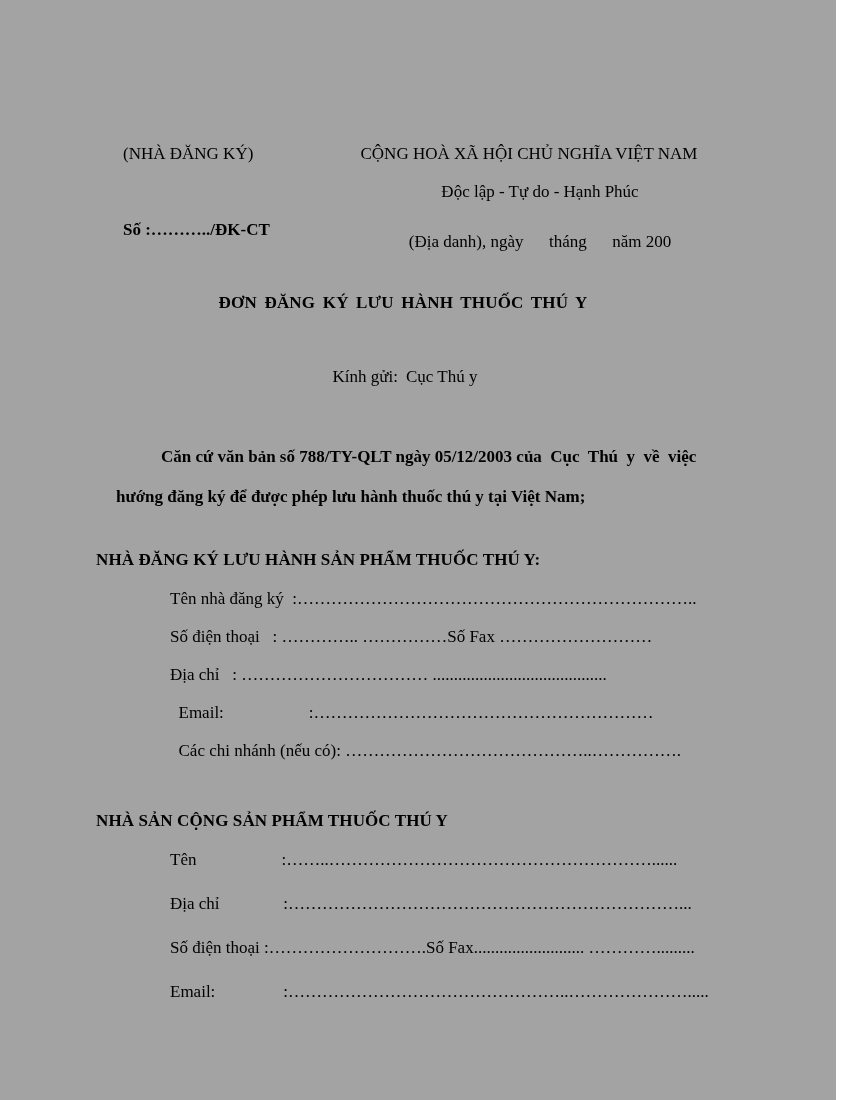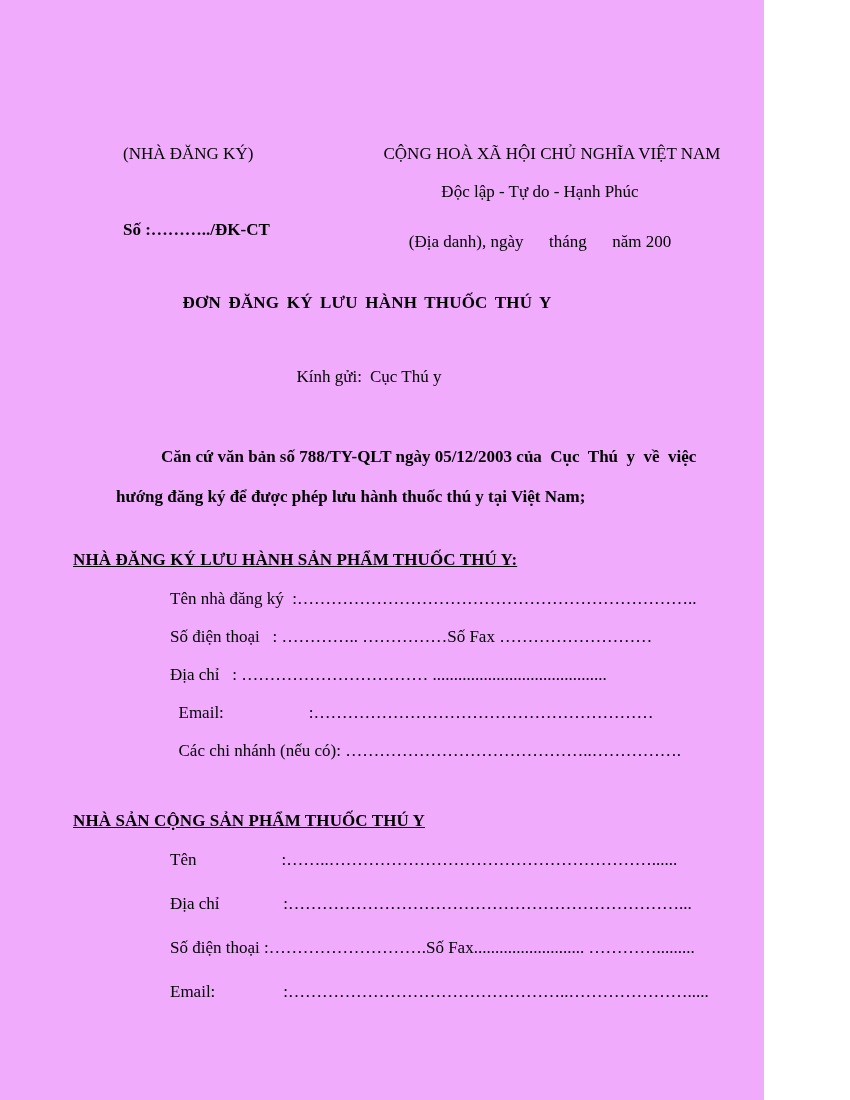--- a/index.html
+++ b/index.html
@@ -3,43 +3,43 @@
 <meta charset="utf-8">
 <style>
   html, body { margin: 0; padding: 0; }
   body {
     width: 850px; height: 1100px;
     background: #ffffff;
     font-family: "Liberation Serif", "DejaVu Serif", serif;
     font-size: 17px; line-height: 22px;
     color: #000000;
   }
-  .page { position: relative; width: 764px; height: 1100px; background: #f0abfc; overflow: hidden; }
+  .page { position: relative; width: 836px; height: 1100px; background: #a3a3a3; overflow: hidden; }
 
   
   .hdr { position: relative; height: 260px; }
   .hdr > div { position: absolute; white-space: pre; }
   .h-registrant { left: 123px; top: 143px; }
-  .h-national   { left: 347px; top: 143px; width: 410px; text-align: center; }
+  .h-national   { left: 324px; top: 143px; width: 410px; text-align: center; }
   .h-motto      { left: 335px; top: 181px; width: 410px; text-align: center; }
   .h-number     { left: 123px; top: 219px; font-weight: bold; }
   .h-date       { left: 335px; top: 219px; width: 410px; text-align: center; margin-top: 12px; }
 
   .doc-title {
     margin: 32px 30px 0 0; text-align: center;
     font-weight: bold; word-spacing: 3px; letter-spacing: 0.2px;
   }
   .salutation { margin: 52px 26px 0 0; text-align: center; }
   .salutation .recipient { margin-left: 8px; }
 
   .preamble { margin: 49px 140px 0 116px; line-height: 40px; font-weight: bold; }
   .preamble .l1 { padding-left: 45px; white-space: pre; }
   .preamble .l2 { white-space: pre; }
 
-  .sec { margin: 32px 0 0 73px; font-weight: bold; letter-spacing: 0.1px; white-space: pre; text-decoration: underline; }
+  .sec { margin: 32px 0 0 96px; font-weight: bold; letter-spacing: 0.1px; white-space: pre; }
   .sec2 { margin-top: 48px; }
 
   .fields { margin-left: 170px; font-family: Liberation Serif, serif; }
   .field { white-space: pre; margin-top: 16px; }
   .fields-1 .field:first-child { margin-top: 17px; }
   .fields-2 .field { margin-top: 22px; }
   .fields-2 .field:first-child { margin-top: 17px; }
 </style>
 </head>
 <body>

